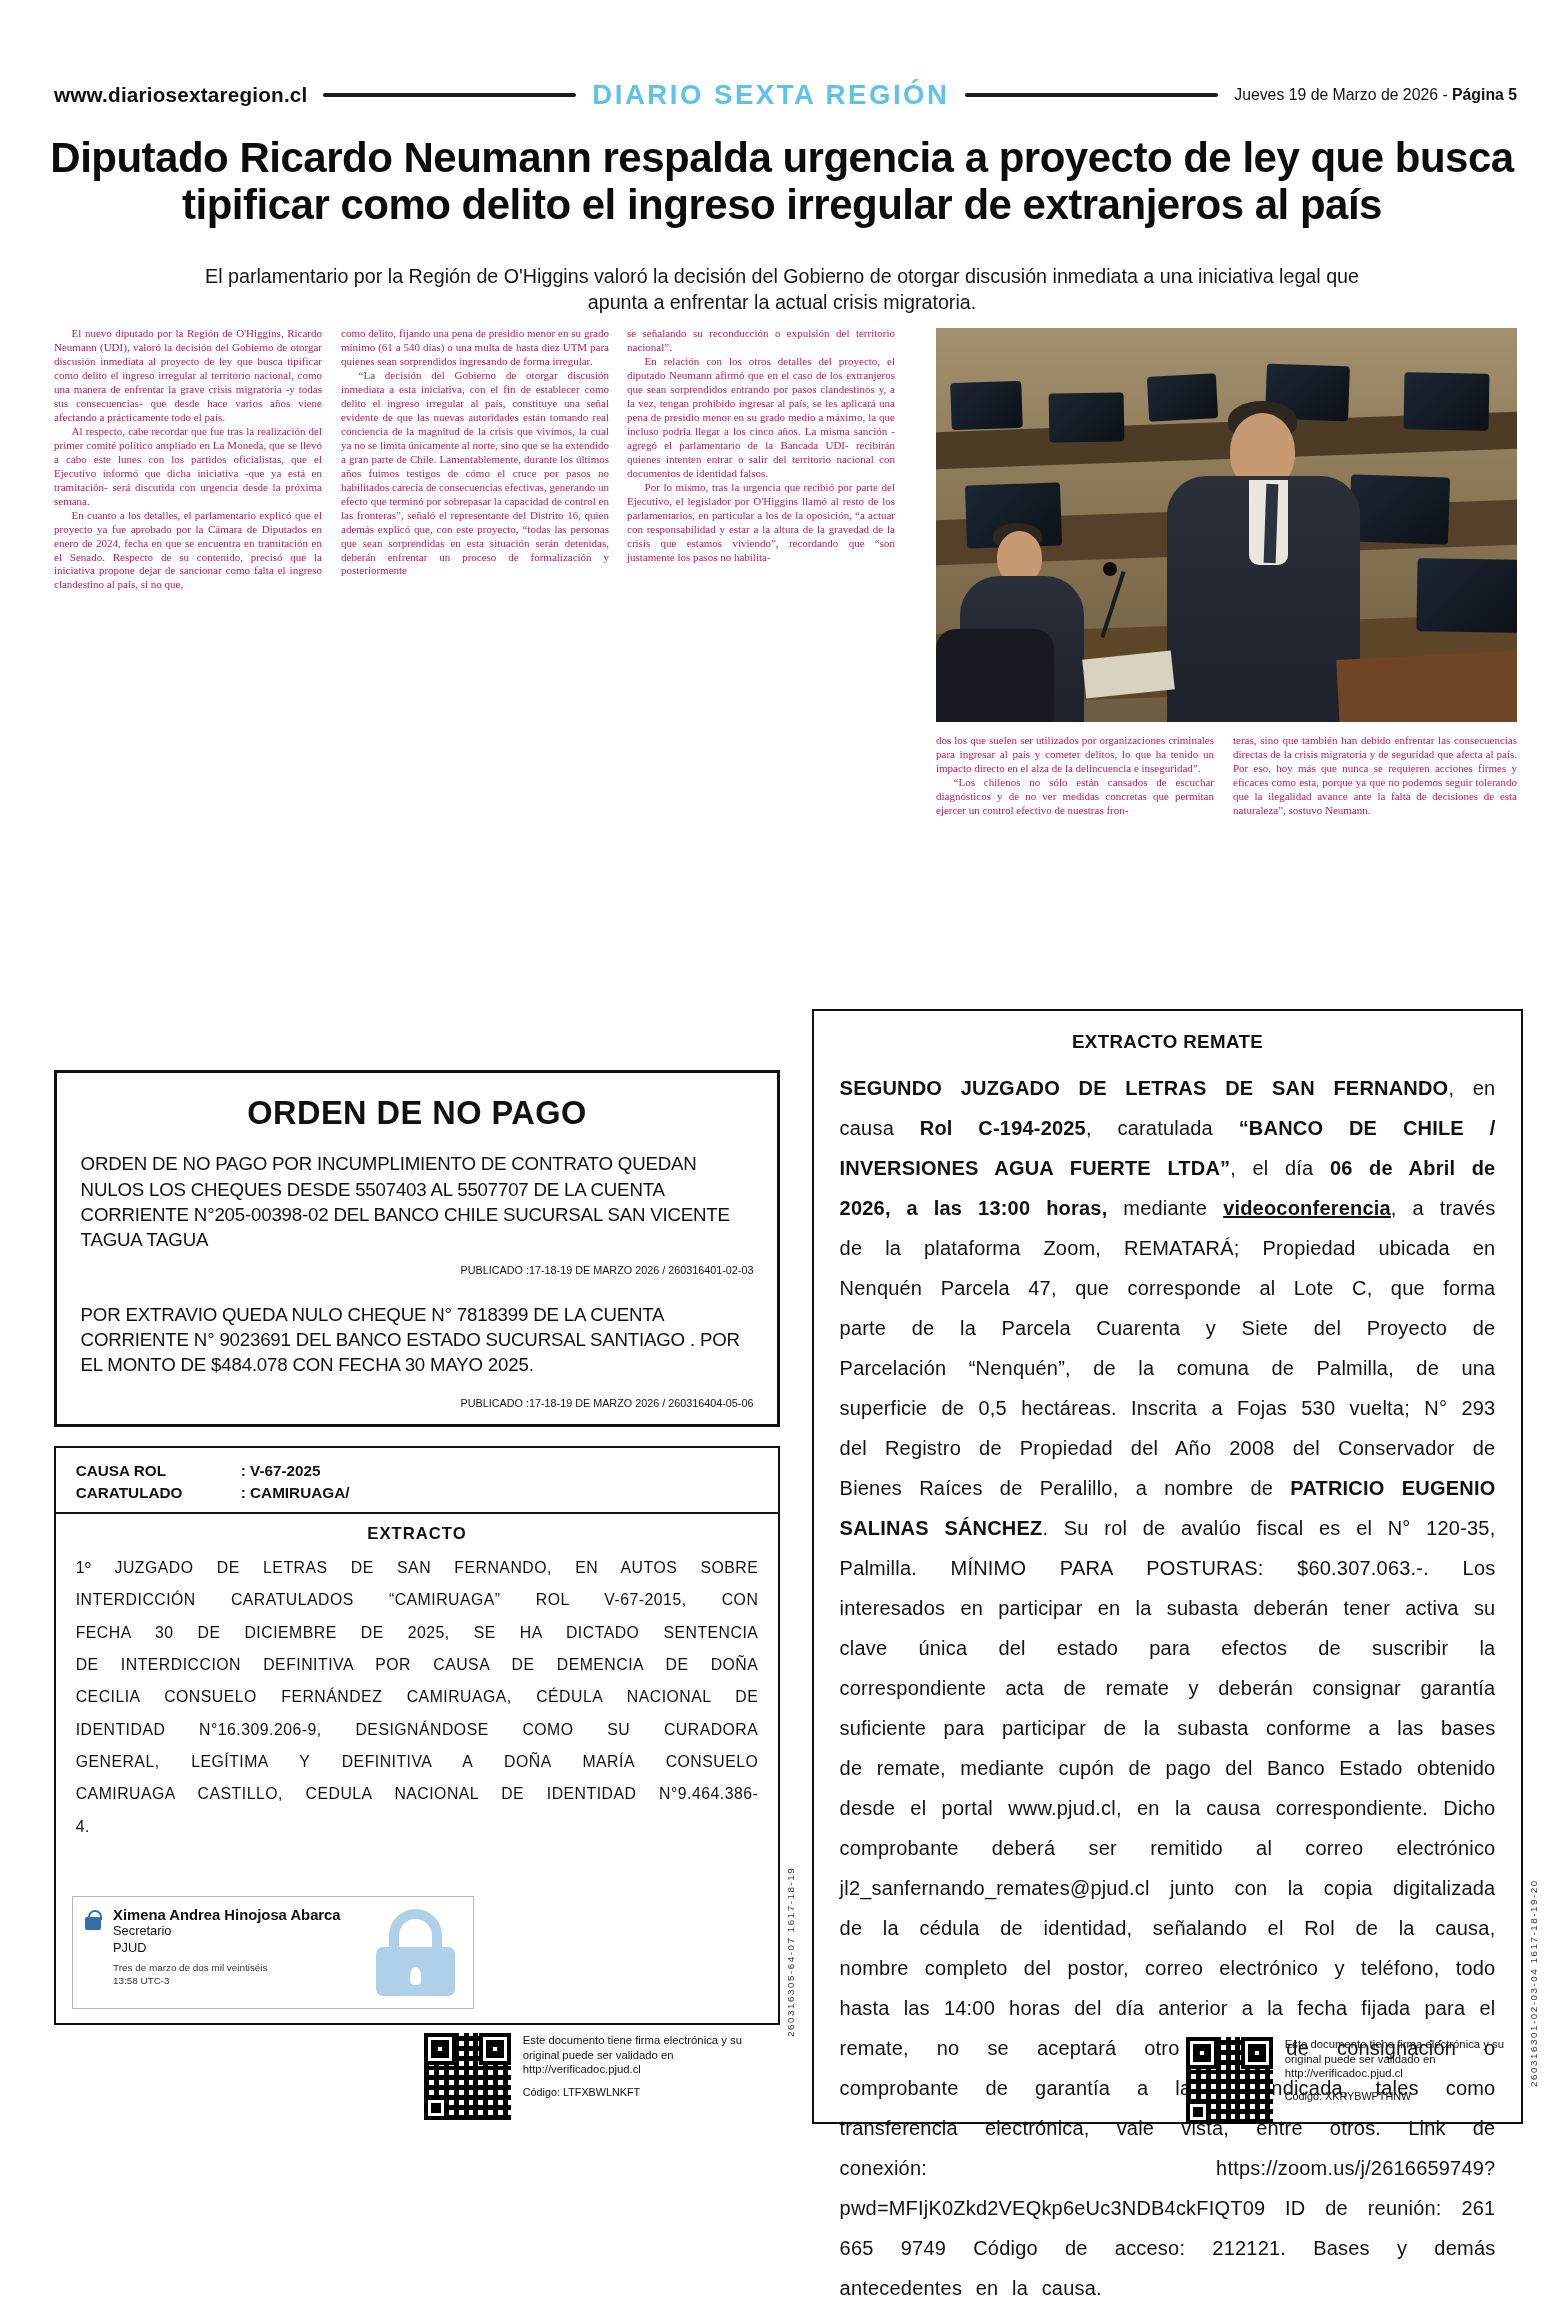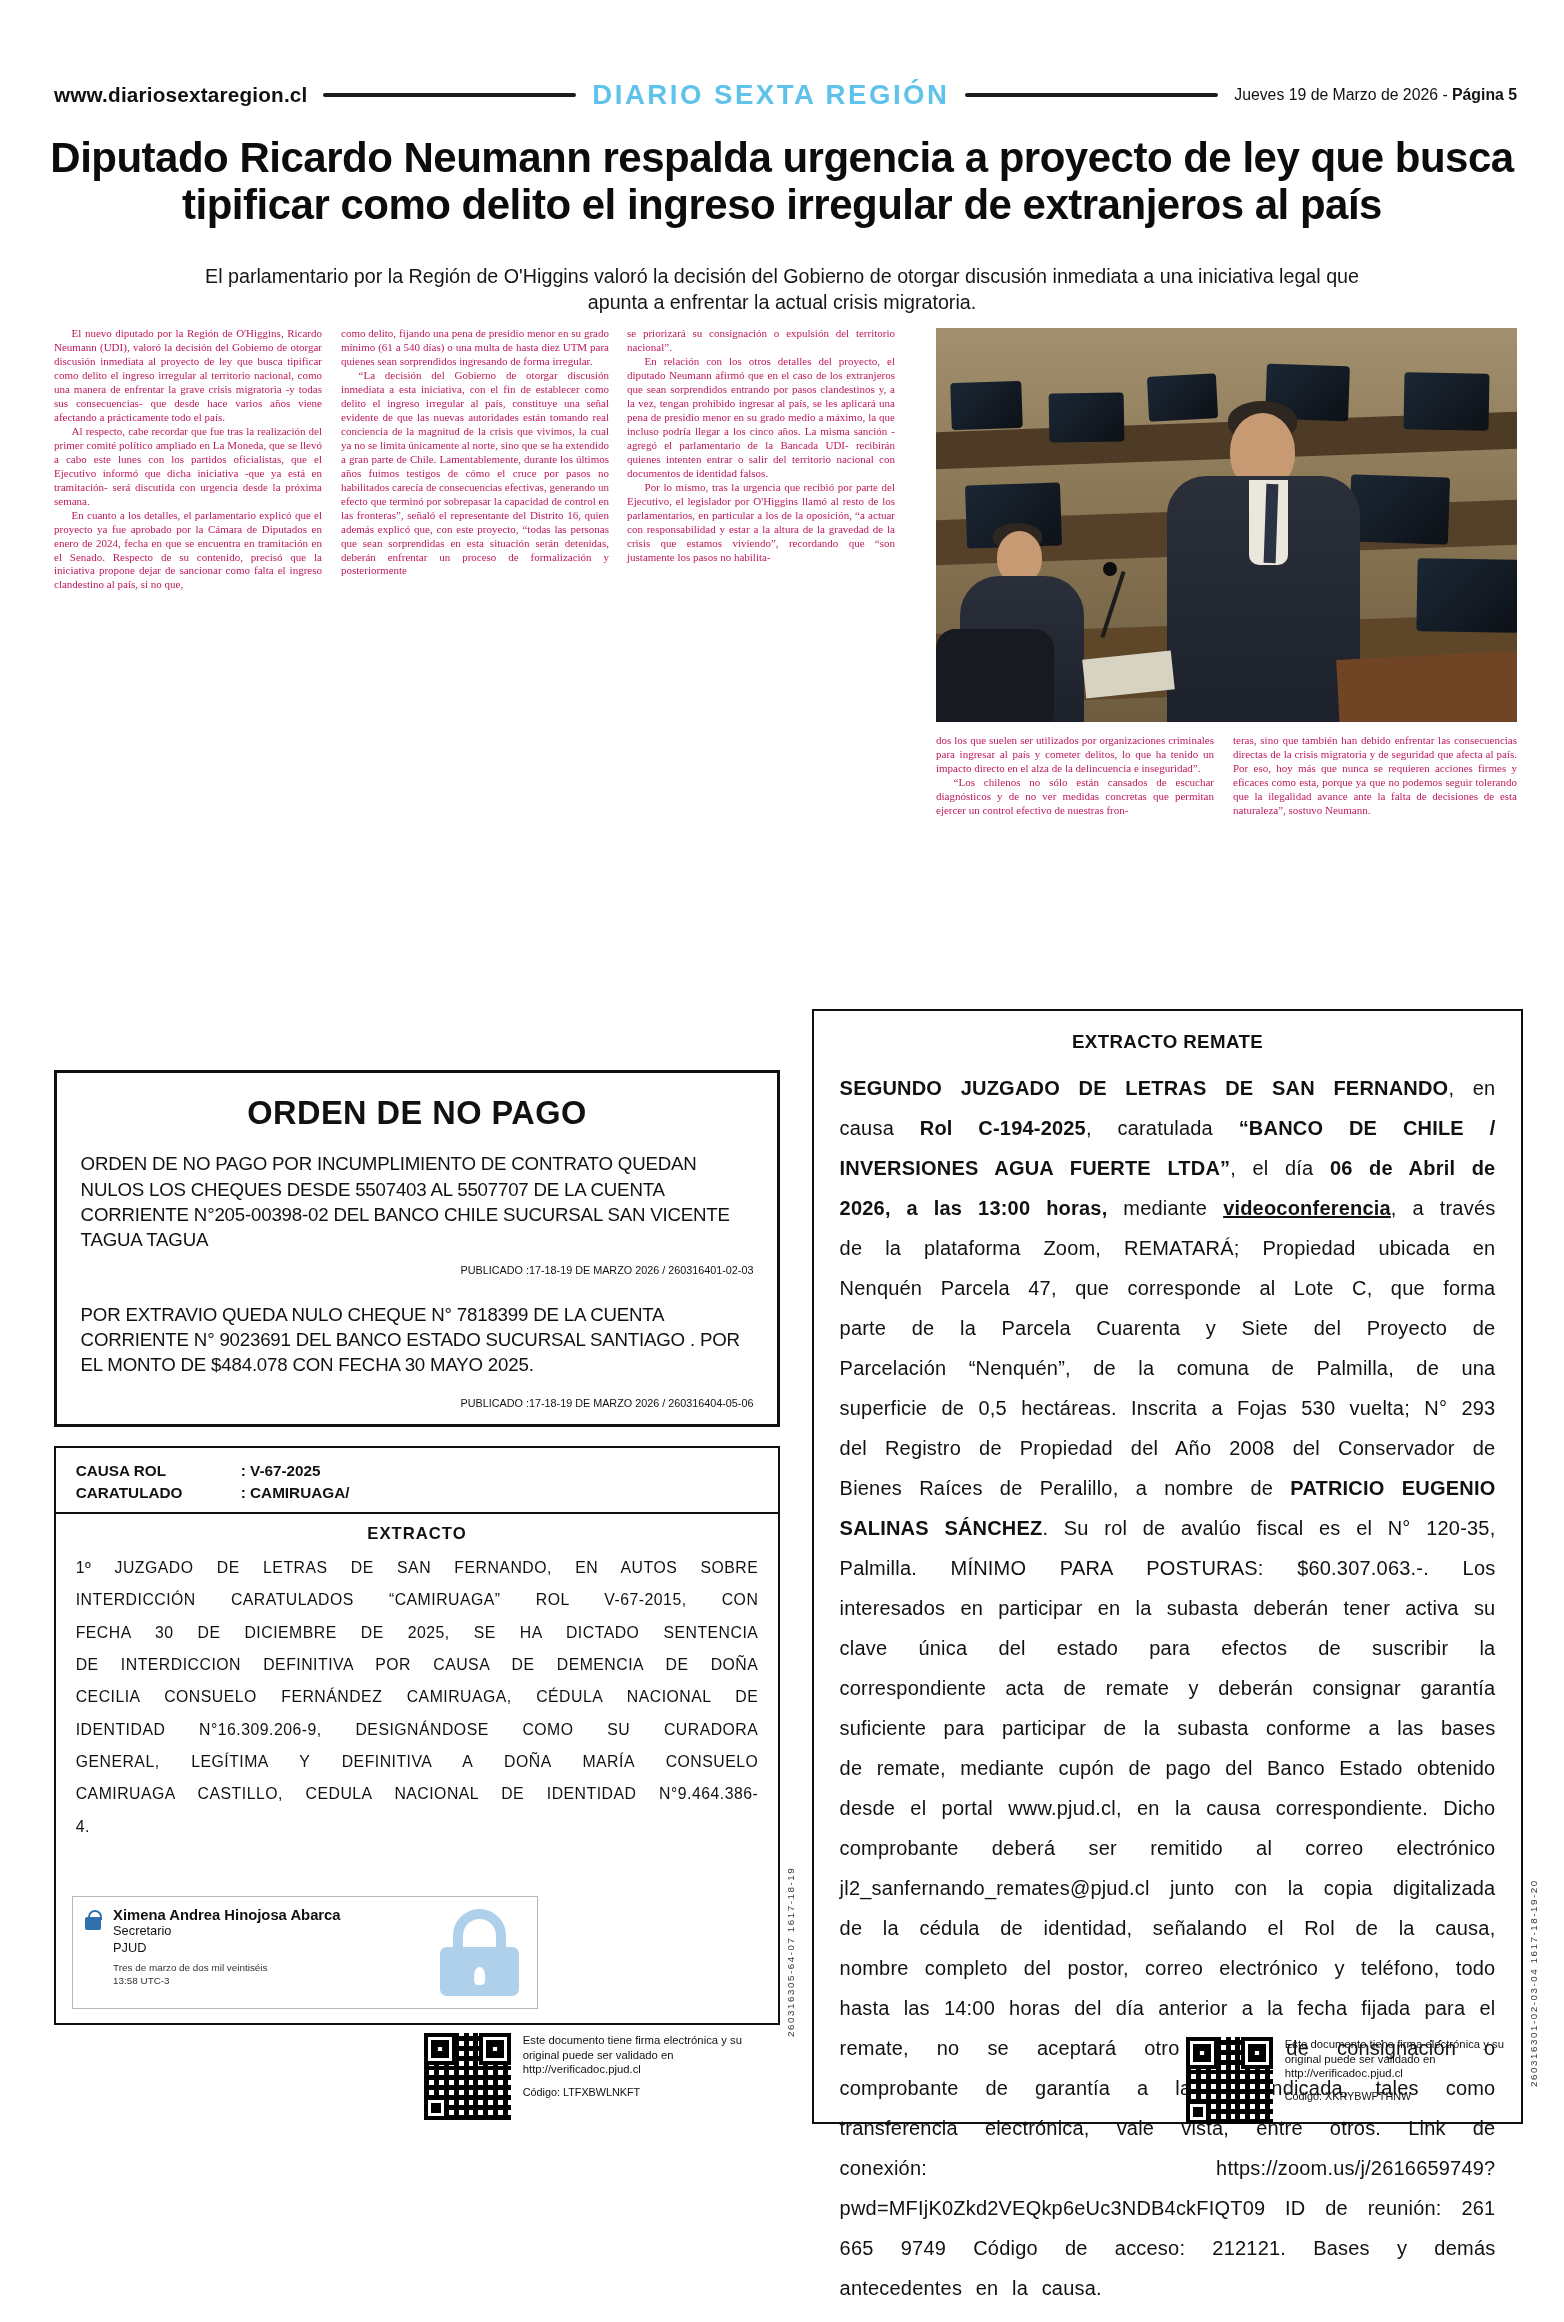--- a/index.html
+++ b/index.html
@@ -54,21 +54,21 @@
   .meta-div { border-top:2px solid #101010; margin:7.9px -19.7px 0; }
   .ex-title { text-align:center; font-weight:bold; font-size:16.7px; margin:9.9px 0 7.9px; letter-spacing:1px; }
   .ex-body { font-size:15.8px; line-height:2.05; text-align:justify; letter-spacing:0.5px; word-spacing:15.8px; }
 
   .remate { position:absolute; left:812px; top:1009px; width:711px; height:1115px; border:2px solid #101010;
             padding:15.8px 25.6px; font-family:"Liberation Sans", sans-serif; }
   .remate h3 { text-align:center; font-size:18.7px; margin:3.9px 0 15.8px; letter-spacing:0.4px; }
   .re-body { font-size:20px; line-height:2.0; text-align:justify; word-spacing:7.9px; letter-spacing:0.2px; }
 
   
-  .sig { display:flex; gap:11.8px; border:1px solid #b7b7b7; padding:9.9px 11.8px; width:466px;
+  .sig { display:flex; gap:11.8px; border:1px solid #b7b7b7; padding:9.9px 11.8px; width:402px;
          align-items:flex-start; background:#fff; font-family:"Liberation Sans", sans-serif; }
   .sig1 { position:absolute; left:15.8px; bottom:13.8px; }
   .sig2 { margin-top:25.6px; width:359px; }
   .lock-mini { position:relative; width:16.7px; height:12.8px; background:#2f6fae; border-radius:2px; margin-top:9.9px; flex:none; }
   .lock-mini::before { content:""; position:absolute; left:3px; top:-6.9px; width:10.8px; height:7.9px;
                        border:2.5px solid #2f6fae; border-bottom:none; border-radius:6.9px 6.9px 0 0; }
   .sig-name { font-weight:bold; font-size:14.8px; }
   .sig-small { font-size:12.8px; line-height:1.3; }
   .sig-date { font-size:9.9px; color:#333; margin-top:5.9px; line-height:1.3; }
   .lock-badge { position:relative; width:91px; height:91px; margin-left:auto; flex:none; }
@@ -121,21 +121,21 @@
   <div class="ncol" style="left:54px;">
     <p>El nuevo diputado por la Región de O'Higgins, Ricardo Neumann (UDI), valoró la decisión del Gobierno de otorgar discusión inmediata al proyecto de ley que busca tipificar como delito el ingreso irregular al territorio nacional, como una manera de enfrentar la grave crisis migratoria -y todas sus consecuencias- que desde hace varios años viene afectando a prácticamente todo el país.</p>
     <p>Al respecto, cabe recordar que fue tras la realización del primer comité político ampliado en La Moneda, que se llevó a cabo este lunes con los partidos oficialistas, que el Ejecutivo informó que dicha iniciativa -que ya está en tramitación- será discutida con urgencia desde la próxima semana.</p>
     <p>En cuanto a los detalles, el parlamentario explicó que el proyecto ya fue aprobado por la Cámara de Diputados en enero de 2024, fecha en que se encuentra en tramitación en el Senado. Respecto de su contenido, precisó que la iniciativa propone dejar de sancionar como falta el ingreso clandestino al país, si no que,</p>
   </div>
   <div class="ncol" style="left:341px;">
     <p class="cont">como delito, fijando una pena de presidio menor en su grado mínimo (61 a 540 días) o una multa de hasta diez UTM para quienes sean sorprendidos ingresando de forma irregular.</p>
     <p>“La decisión del Gobierno de otorgar discusión inmediata a esta iniciativa, con el fin de establecer como delito el ingreso irregular al país, constituye una señal evidente de que las nuevas autoridades están tomando real conciencia de la magnitud de la crisis que vivimos, la cual ya no se limita únicamente al norte, sino que se ha extendido a gran parte de Chile. Lamentablemente, durante los últimos años fuimos testigos de cómo el cruce por pasos no habilitados carecía de consecuencias efectivas, generando un efecto que terminó por sobrepasar la capacidad de control en las fronteras”, señaló el representante del Distrito 16, quien además explicó que, con este proyecto, “todas las personas que sean sorprendidas en esta situación serán detenidas, deberán enfrentar un proceso de formalización y posteriormente</p>
   </div>
   <div class="ncol" style="left:627px;">
-    <p class="cont">se priorizará su consignación o expulsión del territorio nacional”.</p>
+    <p class="cont">se señalando su reconducción o expulsión del territorio nacional”.</p>
     <p>En relación con los otros detalles del proyecto, el diputado Neumann afirmó que en el caso de los extranjeros que sean sorprendidos entrando por pasos clandestinos y, a la vez, tengan prohibido ingresar al país, se les aplicará una pena de presidio menor en su grado medio a máximo, la que incluso podría llegar a los cinco años. La misma sanción -agregó el parlamentario de la Bancada UDI- recibirán quienes intenten entrar o salir del territorio nacional con documentos de identidad falsos.</p>
     <p>Por lo mismo, tras la urgencia que recibió por parte del Ejecutivo, el legislador por O'Higgins llamó al resto de los parlamentarios, en particular a los de la oposición, “a actuar con responsabilidad y estar a la altura de la gravedad de la crisis que estamos viviendo”, recordando que “son justamente los pasos no habilita-</p>
   </div>
   <div class="ncol low" style="left:936px; width:278px;">
     <p class="cont">dos los que suelen ser utilizados por organizaciones criminales para ingresar al país y cometer delitos, lo que ha tenido un impacto directo en el alza de la delincuencia e inseguridad”.</p>
     <p>“Los chilenos no sólo están cansados de escuchar diagnósticos y de no ver medidas concretas que permitan ejercer un control efectivo de nuestras fron-</p>
   </div>
   <div class="ncol low" style="left:1233px; width:284px;">
     <p class="cont">teras, sino que también han debido enfrentar las consecuencias directas de la crisis migratoria y de seguridad que afecta al país. Por eso, hoy más que nunca se requieren acciones firmes y eficaces como esta, porque ya que no podemos seguir tolerando que la ilegalidad avance ante la falta de decisiones de esta naturaleza”, sostuvo Neumann.</p>
   </div>

